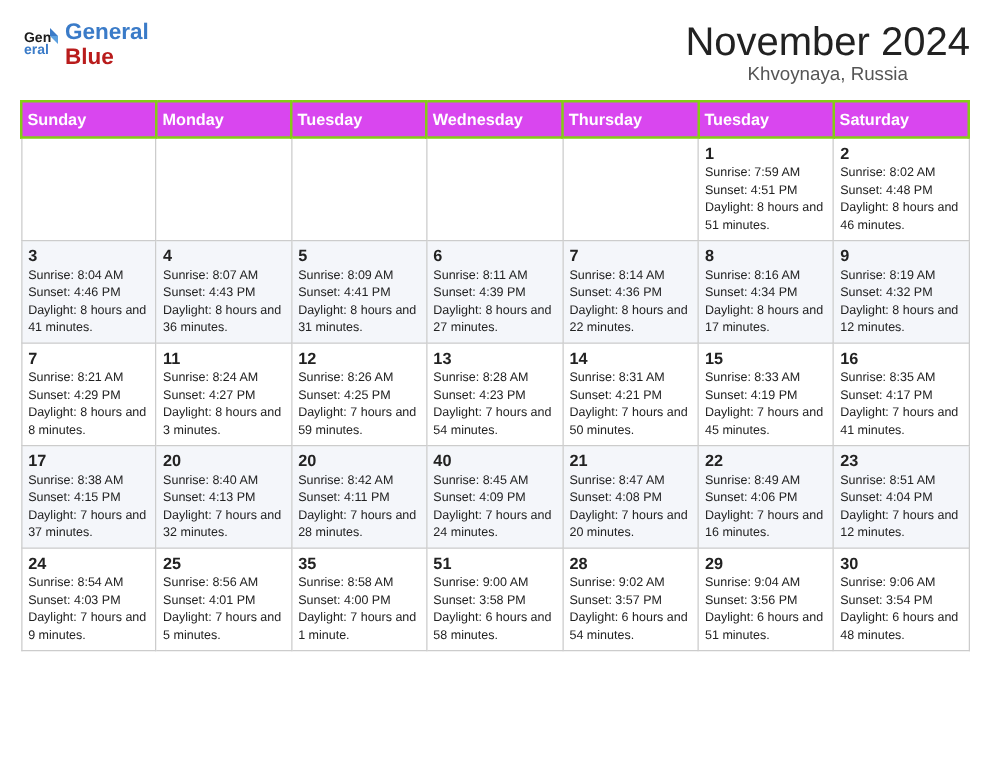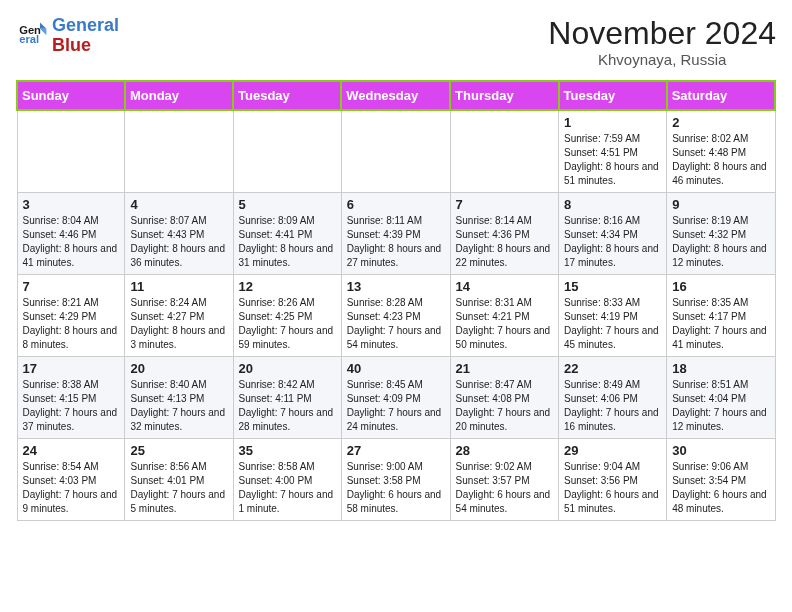--- a/index.html
+++ b/index.html
@@ -223,39 +223,39 @@
         </td>
         <td>
           <span class="day-num">21</span>
           <div class="day-info">Sunrise: 8:47 AM<br>Sunset: 4:08 PM<br>Daylight: 7 hours and 20 minutes.</div>
         </td>
         <td>
           <span class="day-num">22</span>
           <div class="day-info">Sunrise: 8:49 AM<br>Sunset: 4:06 PM<br>Daylight: 7 hours and 16 minutes.</div>
         </td>
         <td>
-          <span class="day-num">18</span>
+          <span class="day-num">23</span>
           <div class="day-info">Sunrise: 8:51 AM<br>Sunset: 4:04 PM<br>Daylight: 7 hours and 12 minutes.</div>
         </td>
       </tr>
       <tr>
         <td>
           <span class="day-num">24</span>
           <div class="day-info">Sunrise: 8:54 AM<br>Sunset: 4:03 PM<br>Daylight: 7 hours and 9 minutes.</div>
         </td>
         <td>
           <span class="day-num">25</span>
           <div class="day-info">Sunrise: 8:56 AM<br>Sunset: 4:01 PM<br>Daylight: 7 hours and 5 minutes.</div>
         </td>
         <td>
           <span class="day-num">35</span>
           <div class="day-info">Sunrise: 8:58 AM<br>Sunset: 4:00 PM<br>Daylight: 7 hours and 1 minute.</div>
         </td>
         <td>
-          <span class="day-num">27</span>
+          <span class="day-num">51</span>
           <div class="day-info">Sunrise: 9:00 AM<br>Sunset: 3:58 PM<br>Daylight: 6 hours and 58 minutes.</div>
         </td>
         <td>
           <span class="day-num">28</span>
           <div class="day-info">Sunrise: 9:02 AM<br>Sunset: 3:57 PM<br>Daylight: 6 hours and 54 minutes.</div>
         </td>
         <td>
           <span class="day-num">29</span>
           <div class="day-info">Sunrise: 9:04 AM<br>Sunset: 3:56 PM<br>Daylight: 6 hours and 51 minutes.</div>
         </td>

